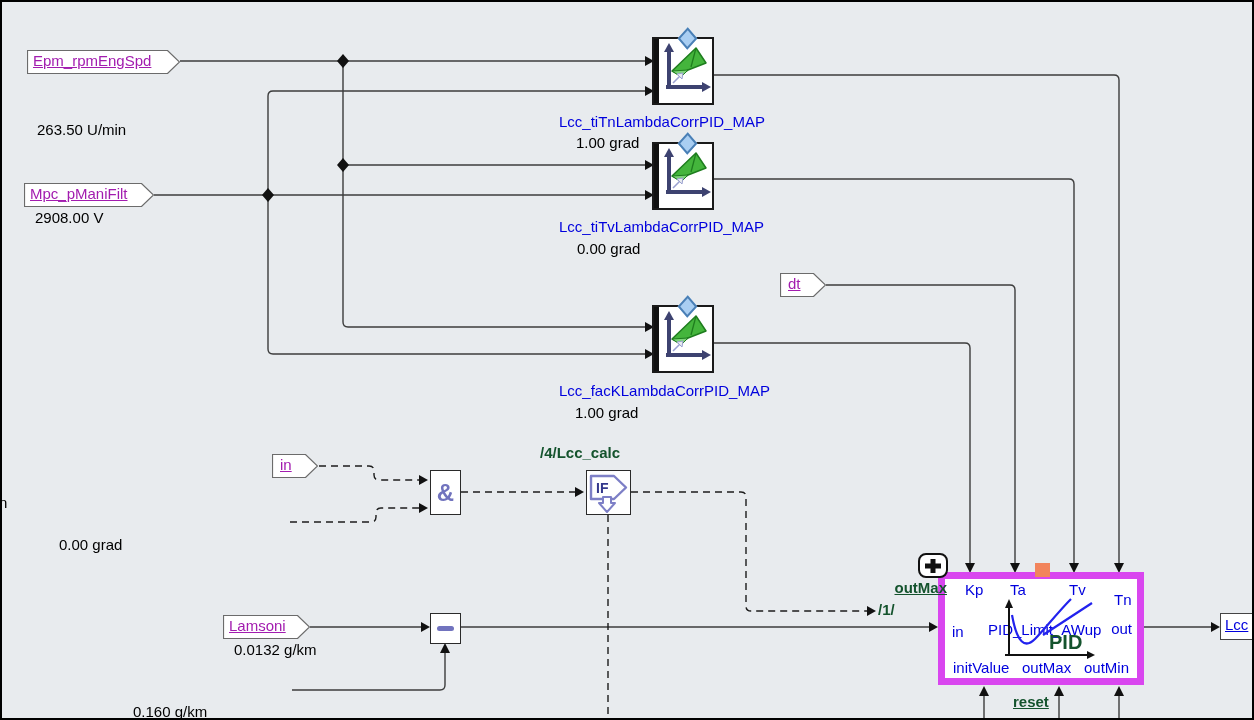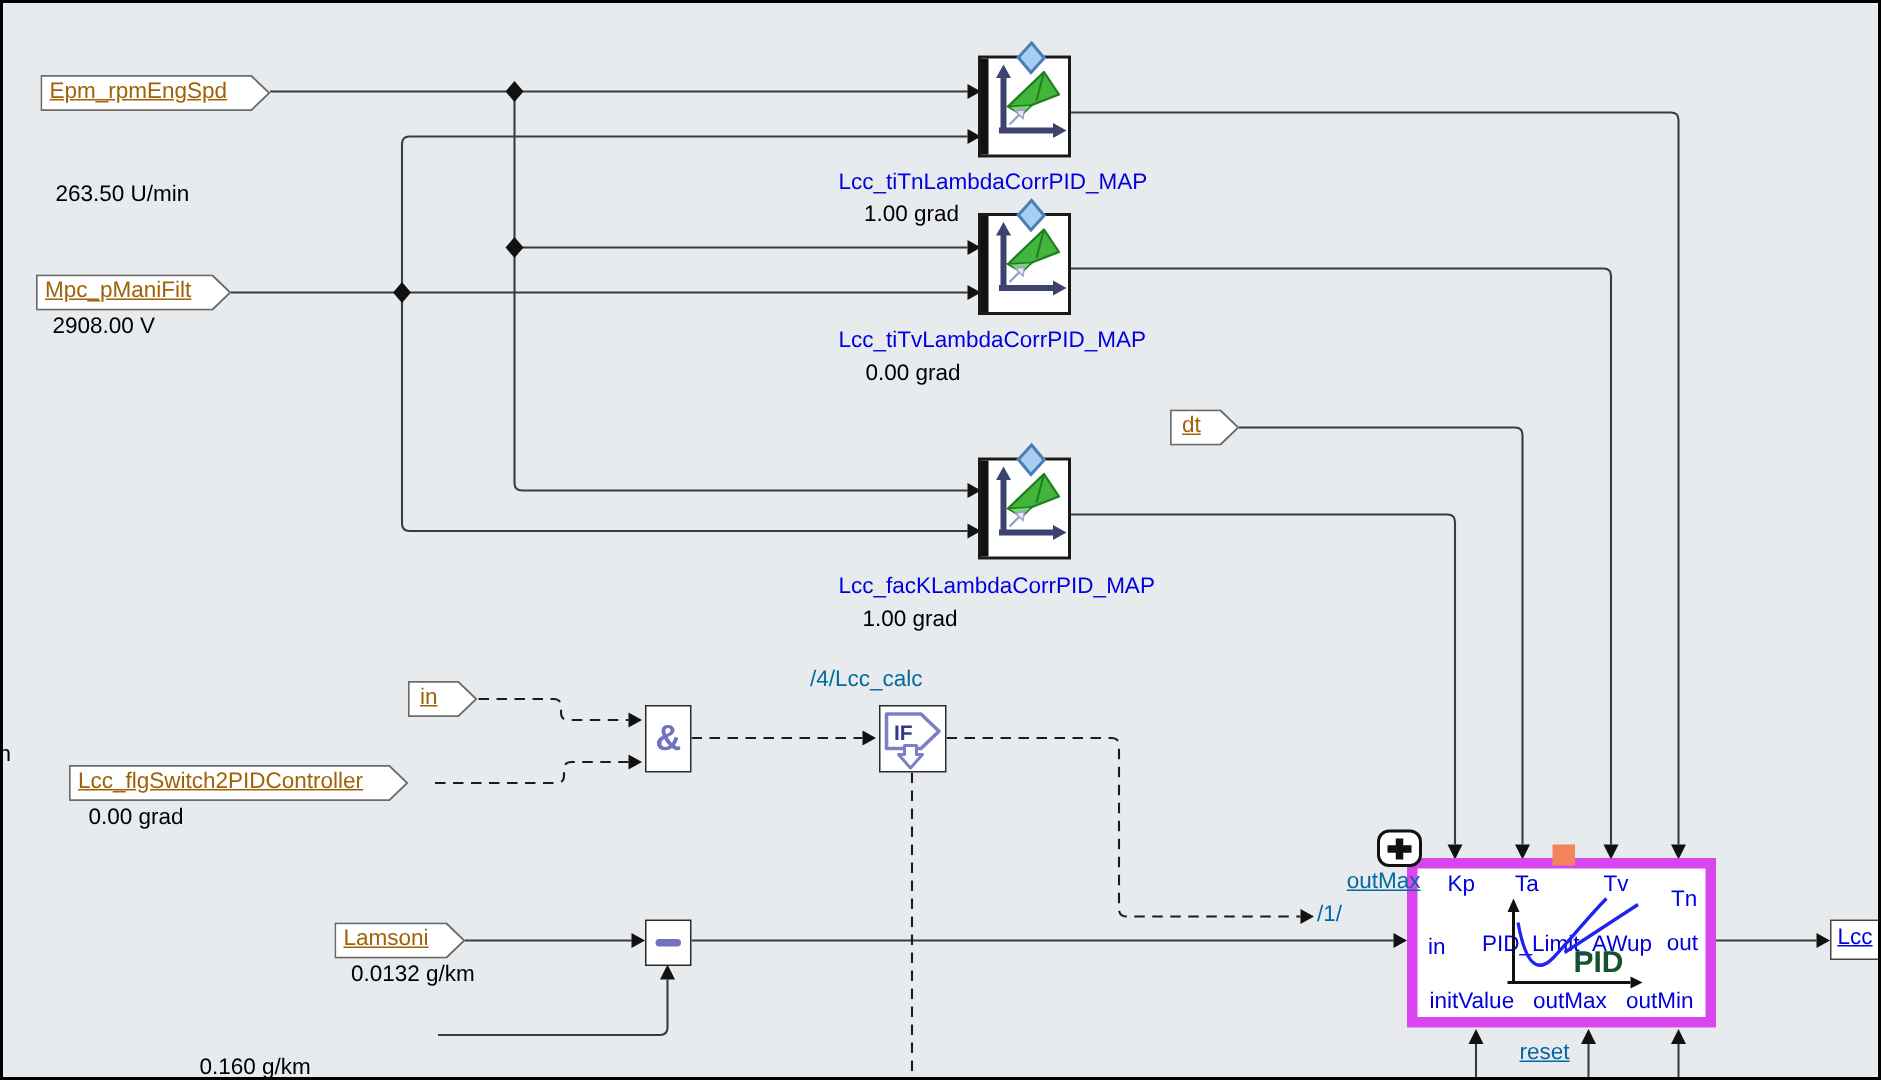--- a/index.html
+++ b/index.html
@@ -7,21 +7,21 @@
     position:relative;width:1254px;height:720px;box-sizing:border-box;
     background:#e8ebee;border:2px solid #000;overflow:hidden;
     font-family:"Liberation Sans",sans-serif;font-size:15px;color:#000;
   }
   svg{display:block;}
   #wires{position:absolute;left:0;top:0;z-index:1;}
   .tag{position:absolute;z-index:3;height:24px;}
   .tag svg{position:absolute;left:0;top:0;}
   .tag-label{
     position:absolute;left:6px;top:2px;white-space:nowrap;
-    color:#a16207;text-decoration:underline;z-index:2;
+    color:#a21caf;text-decoration:underline;z-index:2;
   }
   .val{position:absolute;z-index:2;color:#000;white-space:nowrap;}
   .maplabel{position:absolute;z-index:2;color:#0000dd;white-space:nowrap;}
   .mapblock{
     position:absolute;z-index:2;width:62px;height:68px;background:#fff;
     border:2px solid #1a1a1a;box-sizing:border-box;
   }
   .mapblock .leftbar{position:absolute;left:0;top:0;width:5px;height:100%;background:#111;}
   .mapblock .note{
     position:absolute;left:26px;top:-8px;width:11px;height:11px;
@@ -31,21 +31,21 @@
     position:absolute;z-index:2;background:#fff;border:1.5px solid #2a2a2a;
     box-sizing:border-box;display:flex;align-items:center;justify-content:center;
   }
   .and-sym{color:#7173be;font-weight:bold;font-size:24px;line-height:1;}
   .minus-bar{width:17px;height:5px;border-radius:2.5px;background:#7173be;}
   #pid{
     position:absolute;left:936px;top:570px;width:206px;height:113px;z-index:2;
     background:#fff;border:7px solid #d946ef;box-sizing:border-box;
   }
   .pidlab{position:absolute;color:#0000dd;white-space:nowrap;}
-  .blktext{position:absolute;z-index:3;color:#0369a1;white-space:nowrap;}
+  .blktext{position:absolute;z-index:3;color:#14532d;white-space:nowrap;font-weight:bold;}
   .ul{text-decoration:underline;}
   #plusbtn{
     position:absolute;left:916px;top:551px;width:30px;height:25px;z-index:4;
     background:#fff;border:2px solid #111;border-radius:8px;box-sizing:border-box;
     display:flex;align-items:center;justify-content:center;
   }
   #orange-marker{position:absolute;left:1033px;top:561px;width:15px;height:14px;background:#f2845c;z-index:4;}
   #out-tag{
     position:absolute;left:1218px;top:611px;width:44px;height:27px;z-index:3;
     background:#fff;border:1.5px solid #444;box-sizing:border-box;
@@ -136,26 +136,20 @@
     <span class="tag-label" style="left:8px;">dt</span>
   </div>
 
   <div class="tag" style="left:270px;top:452px;width:46px;">
     <svg width="46" height="24">
         <polygon points="0.5,0.5 33.5,0.5 45.5,12 33.5,23.5 0.5,23.5" fill="#fff" stroke="#6b6b6b" stroke-width="1.2"></polygon>
       </svg>
     <span class="tag-label" style="left:8px;">in</span>
   </div>
 
-  <div class="tag" style="left:44px;top:508px;width:226px;">
-    <svg width="226" height="24">
-        <polygon points="0.5,0.5 213.5,0.5 225.5,12 213.5,23.5 0.5,23.5" fill="#fff" stroke="#6b6b6b" stroke-width="1.2"></polygon>
-      </svg>
-    <span class="tag-label">Lcc_flgSwitch2PIDController</span>
-  </div>
   <div class="val" style="left:57px;top:534px;">0.00 grad</div>
 
   <div class="tag" style="left:221px;top:613px;width:87px;">
     <svg width="87" height="24">
         <polygon points="0.5,0.5 74.5,0.5 86.5,12 74.5,23.5 0.5,23.5" fill="#fff" stroke="#6b6b6b" stroke-width="1.2"></polygon>
       </svg>
     <span class="tag-label">Lamsoni</span>
   </div>
   <div class="val" style="left:232px;top:639px;text-align:right;">0.0132 g/km</div>
 

